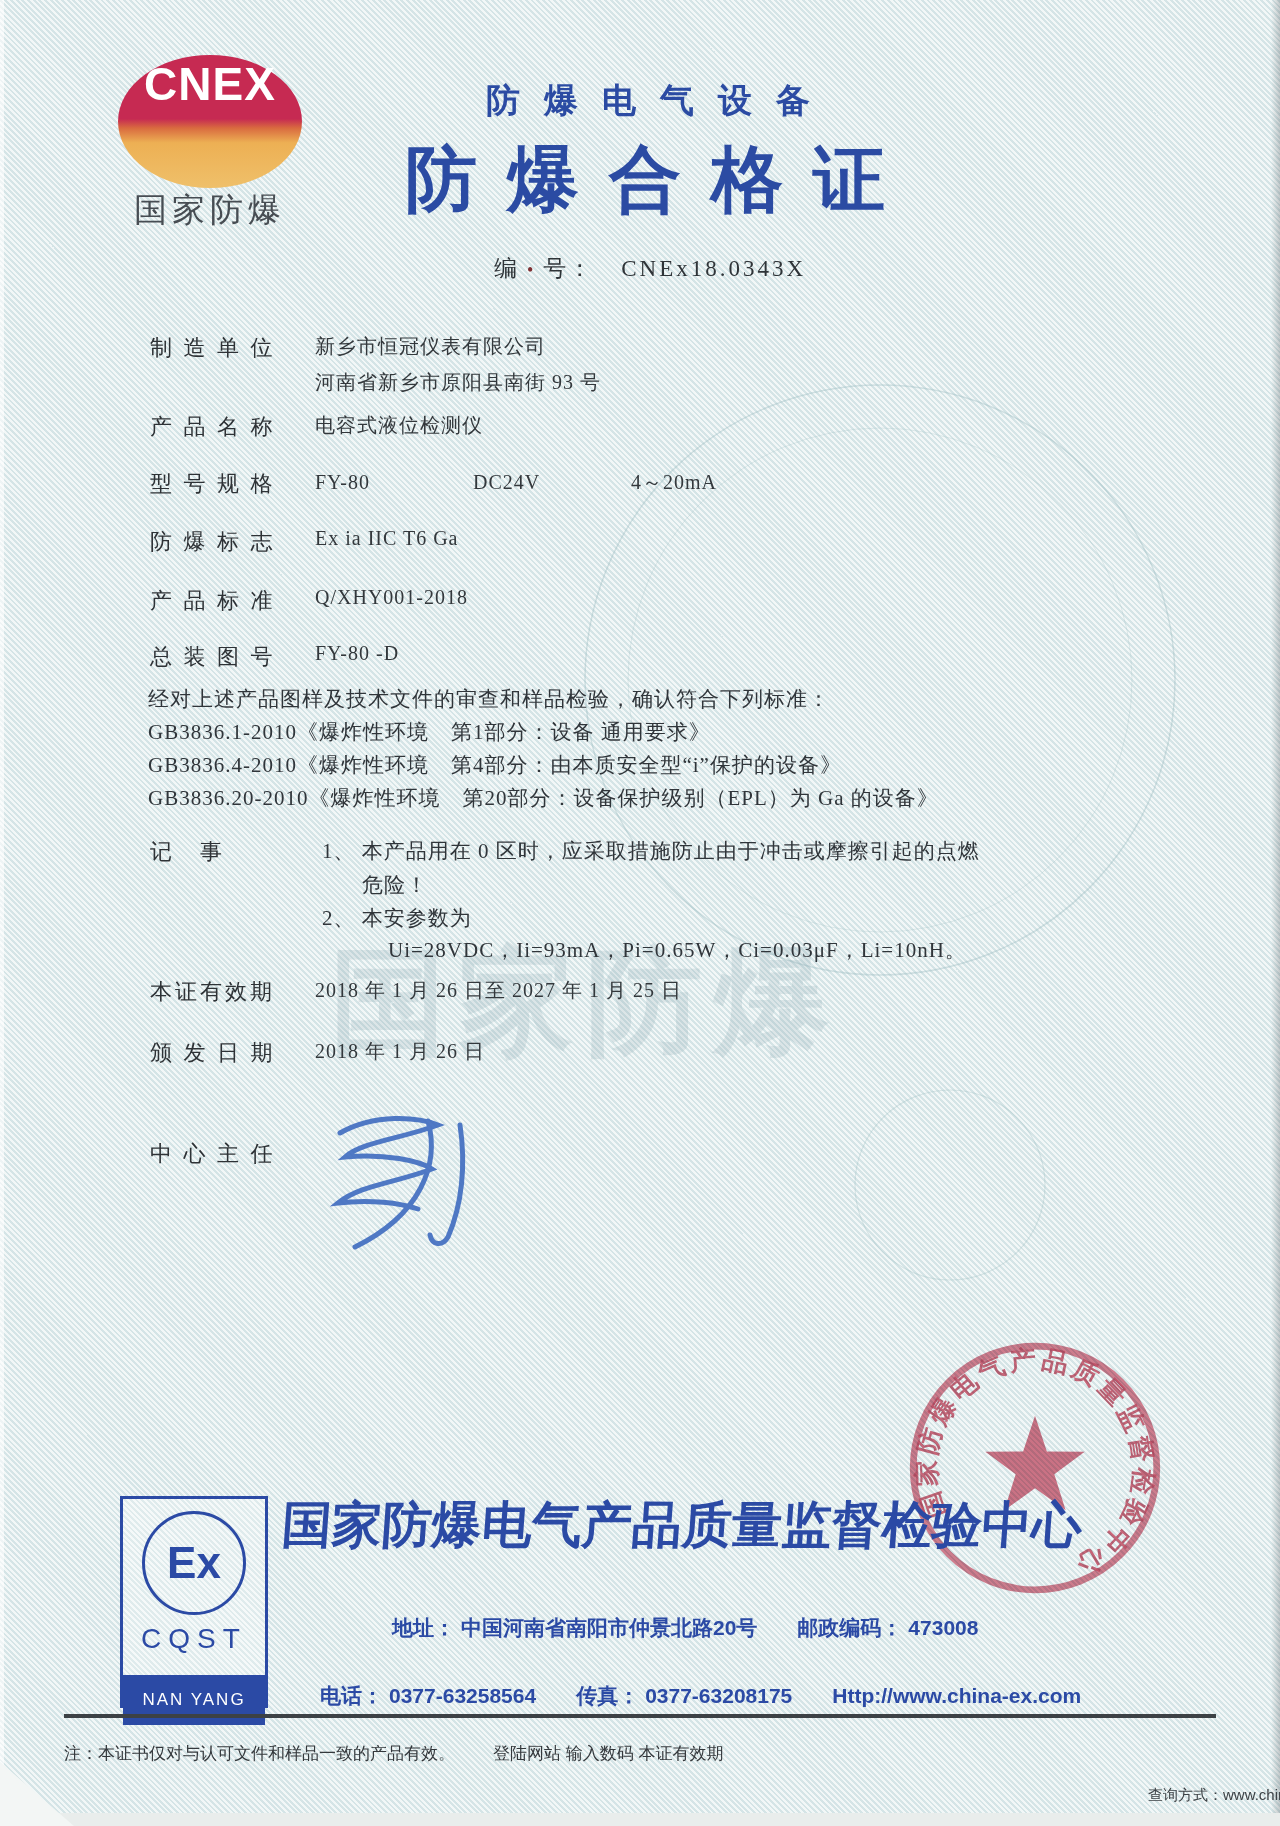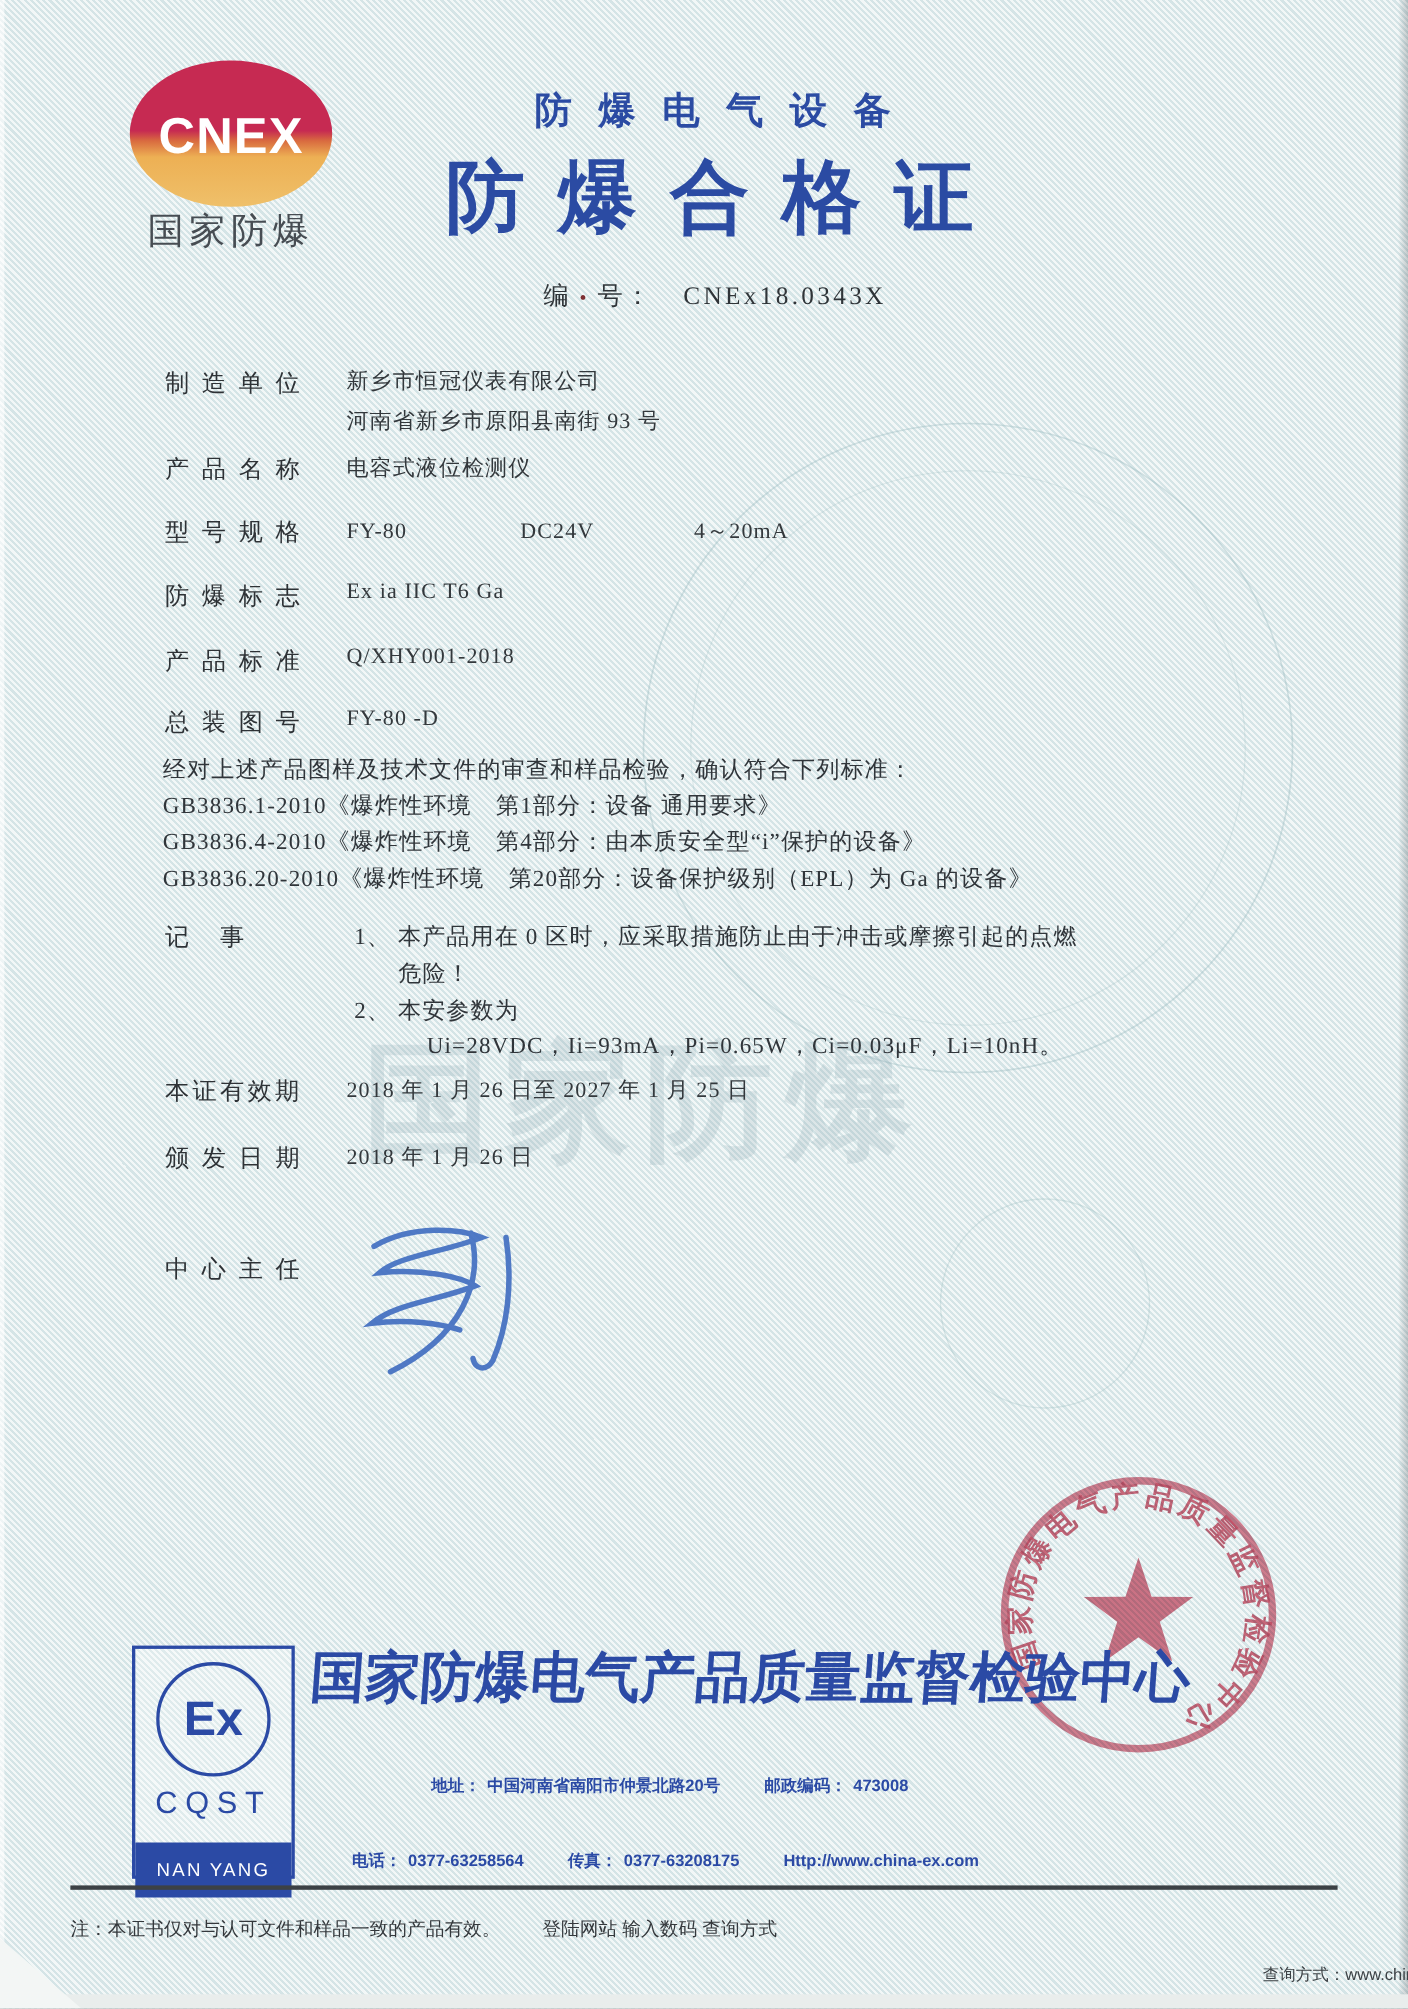--- a/index.html
+++ b/index.html
@@ -9,21 +9,21 @@
       repeating-linear-gradient(45deg, rgba(255,255,255,.55) 0 2px, rgba(201,221,224,.55) 2px 4px),
       #e3edee;
     font-family:"Liberation Serif","DejaVu Serif",serif;
     color:#33383c;
   }
   .abs{position:absolute;}
   
   .cnex-ellipse{
     left:118px;top:55px;width:184px;height:133px;border-radius:50%;
     background:linear-gradient(180deg,#c62a52 0%,#c62a52 48%,#d96b3f 55%,#edb054 66%,#efc06a 100%);
-    display:flex;align-items:center;justify-content:center;
+    display:flex;justify-content:center;
   }
   .cnex-text{
     color:#fff;font-family:"Liberation Sans","DejaVu Sans",sans-serif;
     font-weight:bold;font-size:46px;letter-spacing:1px;margin-top:2px;
   }
   .logo-caption{
     left:110px;top:188px;width:200px;text-align:center;
     font-family:"Liberation Sans","DejaVu Sans",sans-serif;
     font-size:33px;letter-spacing:5px;color:#474d53;font-weight:500;
   }
@@ -77,21 +77,21 @@
     font-family:"Liberation Sans",sans-serif;
   }
   .ex-city{
     margin-top:20px;height:50px;line-height:50px;background:#2b4aa5;color:#fff;
     font-size:17px;letter-spacing:2px;font-family:"Liberation Sans",sans-serif;
   }
   .org-name{
     left:282px;top:1492px;width:800px;font-size:50px;font-weight:bold;color:#2b4aa5;
     white-space:nowrap;letter-spacing:0px;transform:skewX(-4deg);
   }
-  .org-line{position:absolute;font-size:15px;font-weight:bold;color:#2b4aa5;white-space:nowrap;
+  .org-line{position:absolute;font-size:21px;font-weight:bold;color:#2b4aa5;white-space:nowrap;
     font-family:"Liberation Sans","DejaVu Sans",sans-serif;}
   .org-line span{margin-right:6px;}
   .gap-l{margin-left:34px;}
   
   .footer-rule{left:64px;top:1714px;width:1152px;height:4px;background:#3c4145;}
   .footer-note{left:64px;top:1742px;font-size:17px;color:#34383c;white-space:nowrap;
     font-family:"Liberation Sans","DejaVu Sans",sans-serif;}
   .footer-note .hint{margin-left:38px;}
   .footer-code{
     left:730px;top:1762px;font-size:37px;color:#4d5357;letter-spacing:7px;
@@ -198,21 +198,21 @@
   <div class="org-line" style="left:392px;top:1614px">
     <span>地址：</span><span>中国河南省南阳市仲景北路20号</span><span class="gap-l">邮政编码：</span><span>473008</span>
   </div>
 
   <div class="org-line" style="left:320px;top:1682px">
     <span>电话：</span><span>0377-63258564</span><span class="gap-l">传真：</span><span>0377-63208175</span><span class="gap-l">Http://www.china-ex.com</span>
   </div>
 
   <div class="abs footer-rule"></div>
   <div class="abs footer-note">
-    <span>注：本证书仅对与认可文件和样品一致的产品有效。</span><span class="hint">登陆网站 输入数码 查询方式</span>
+    <span>注：本证书仅对与认可文件和样品一致的产品有效。</span><span class="hint">登陆网站 输入数码 本证有效期</span>
   </div>
   <div class="abs footer-query">
     <span>查询方式：</span><span>www.china-ex.com</span>
   </div>
 
   <div class="abs edge-left"></div>
   <div class="abs edge-right"></div>
   <div class="abs edge-bottom"></div>
   <div class="abs fold-bl"></div>
 

